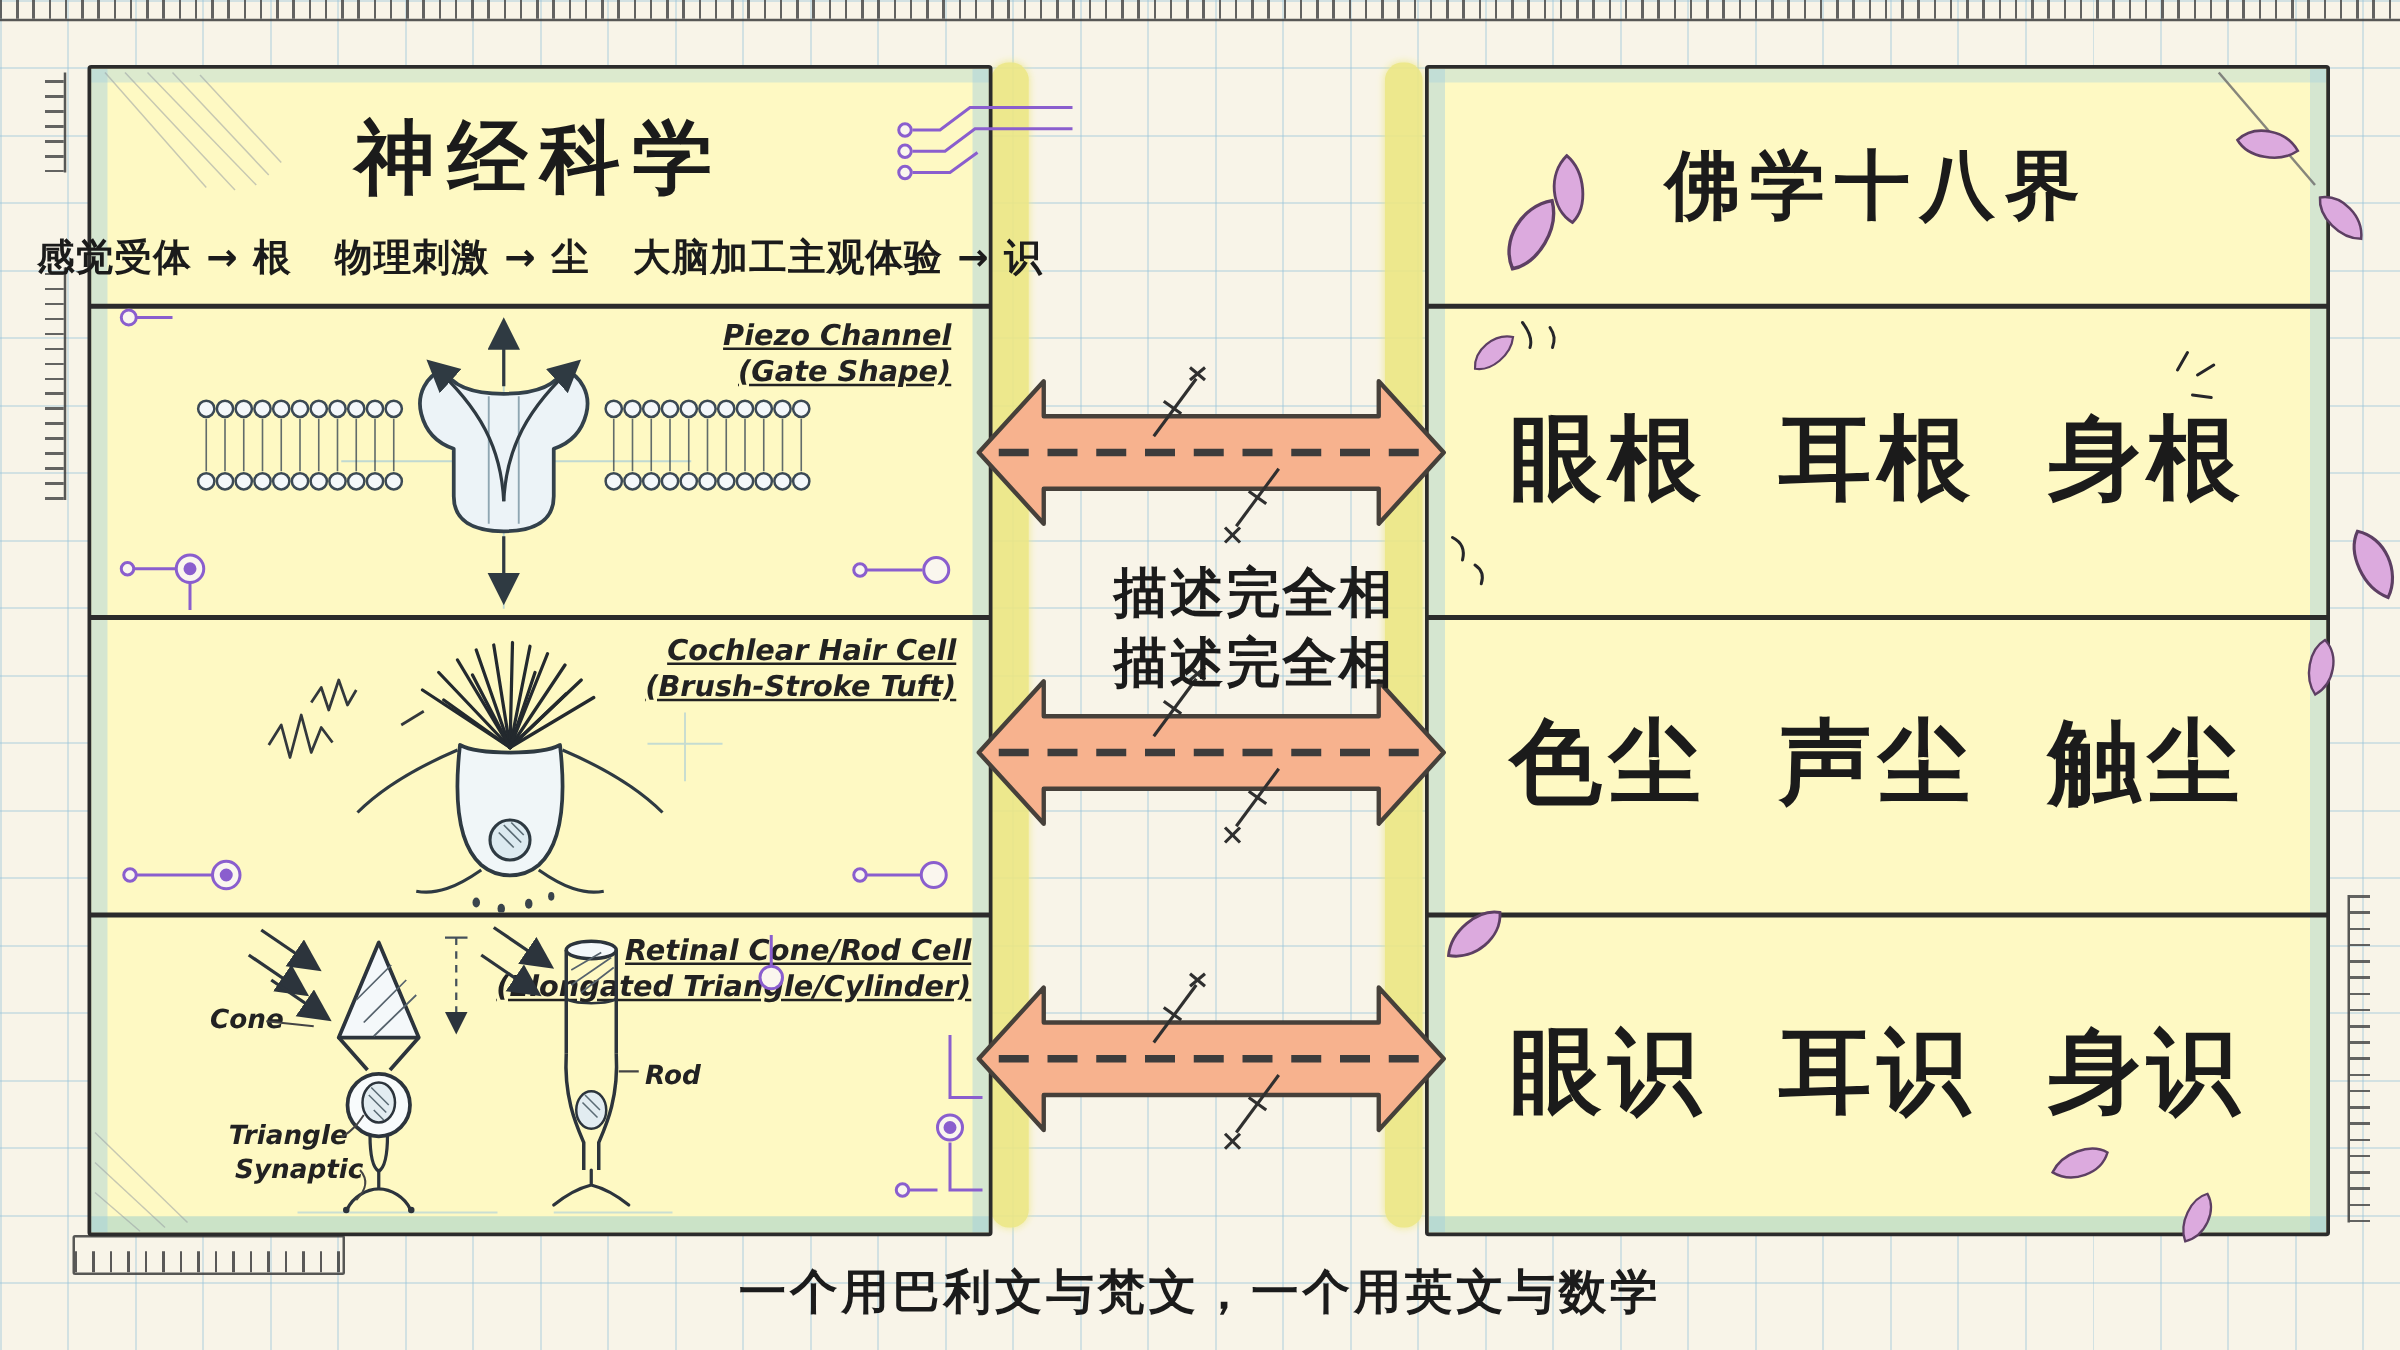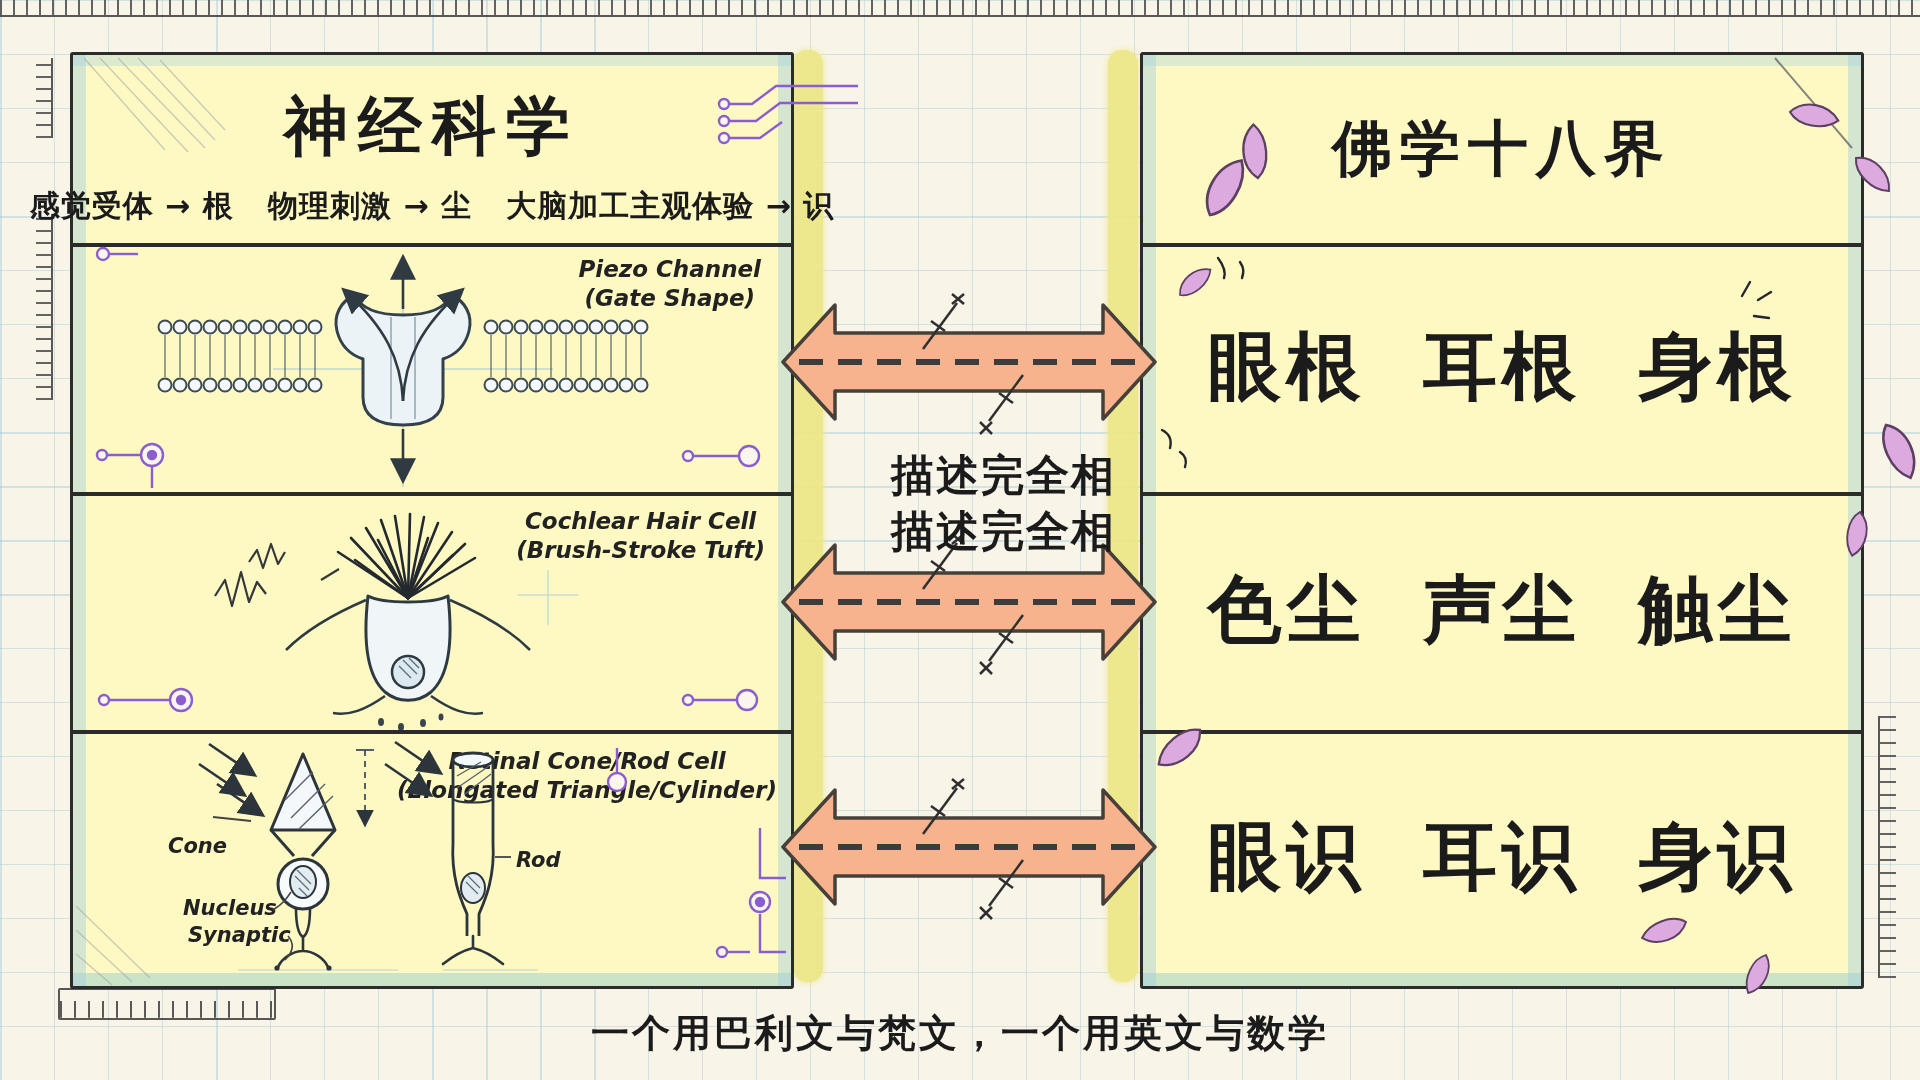--- a/index.html
+++ b/index.html
@@ -52,27 +52,27 @@
       inset 0 -13px 0 rgba(141,200,205,.45);
   }
   .panel-left{left:70px;} .panel-right{left:1140px;}
   .divider{position:absolute;left:-1px;right:-1px;height:3.5px;background:#2b2b2b;}
   .d1{top:188px;} .d2{top:437px;} .d3{top:675px;}
   
   .np-header{position:absolute;left:0;right:0;top:0;height:188px;
     display:flex;flex-direction:column;align-items:center;justify-content:center;padding-top:6px;}
   .np-title{font-size:64px;font-weight:900;letter-spacing:10px;}
   .np-subtitle{font-size:30px;font-weight:700;margin-top:16px;white-space:pre;letter-spacing:1px;}
-  .sketch-label{position:absolute;text-align:center;font-style:italic;font-weight:600;
-    font-size:23px;line-height:1.25;color:#222;}
+  .sketch-label{position:absolute;text-align:right;font-style:italic;font-weight:600;
+    font-size:23px;line-height:1.25;color:#222;text-decoration:underline;}
   .lbl-piezo{right:30px;top:200px;}
   .lbl-cochlear{right:26px;top:452px;}
   .lbl-retinal{right:14px;top:692px;}
   .part-label{position:absolute;font-style:italic;font-weight:600;font-size:21px;color:#222;}
-  .pl-cone{left:95px;top:748px;margin-top:31px;} .pl-rod{left:443px;top:793px;}
+  .pl-cone{left:95px;top:748px;} .pl-rod{left:443px;top:793px;}
   .pl-nucleus{left:110px;top:841px;} .pl-synaptic{left:115px;top:868px;}
   .sketch-svg{position:absolute;}
   .svg-piezo{left:50px;top:196px;width:560px;height:240px;}
   .svg-cochlear{left:50px;top:445px;width:560px;height:230px;}
   .svg-retinal{left:40px;top:683px;width:640px;height:245px;}
   
   .bp-title-wrap{position:absolute;left:0;right:0;top:0;height:188px;
     display:flex;align-items:center;justify-content:center;}
   .bp-title{font-size:60px;font-weight:900;letter-spacing:8px;}
   .bp-row{position:absolute;left:0;right:0;display:flex;align-items:center;justify-content:center;}
@@ -120,21 +120,21 @@
     <div>Cochlear Hair Cell</div>
     <div>(Brush-Stroke Tuft)</div>
   </div>
   <div class="sketch-label lbl-retinal">
     <div>Retinal Cone/Rod Cell</div>
     <div>(Elongated Triangle/Cylinder)</div>
   </div>
 
   <div class="part-label pl-cone">Cone</div>
   <div class="part-label pl-rod">Rod</div>
-  <div class="part-label pl-nucleus">Nucleus</div>
+  <div class="part-label pl-nucleus">Triangle</div>
   <div class="part-label pl-synaptic">Synaptic</div>
 
   <svg class="sketch-svg svg-piezo" viewBox="0 0 560 240">
     <defs>
       <marker id="mk-pz" markerWidth="11" markerHeight="11" refX="8" refY="5" orient="auto">
         <path d="M0,0 L10,5 L0,10 z" fill="#2f3a42"></path>
       </marker>
       <g id="lipid">
         <circle cx="0" cy="76" r="6.5"></circle>
           <circle cx="0" cy="134" r="6.5"></circle>

